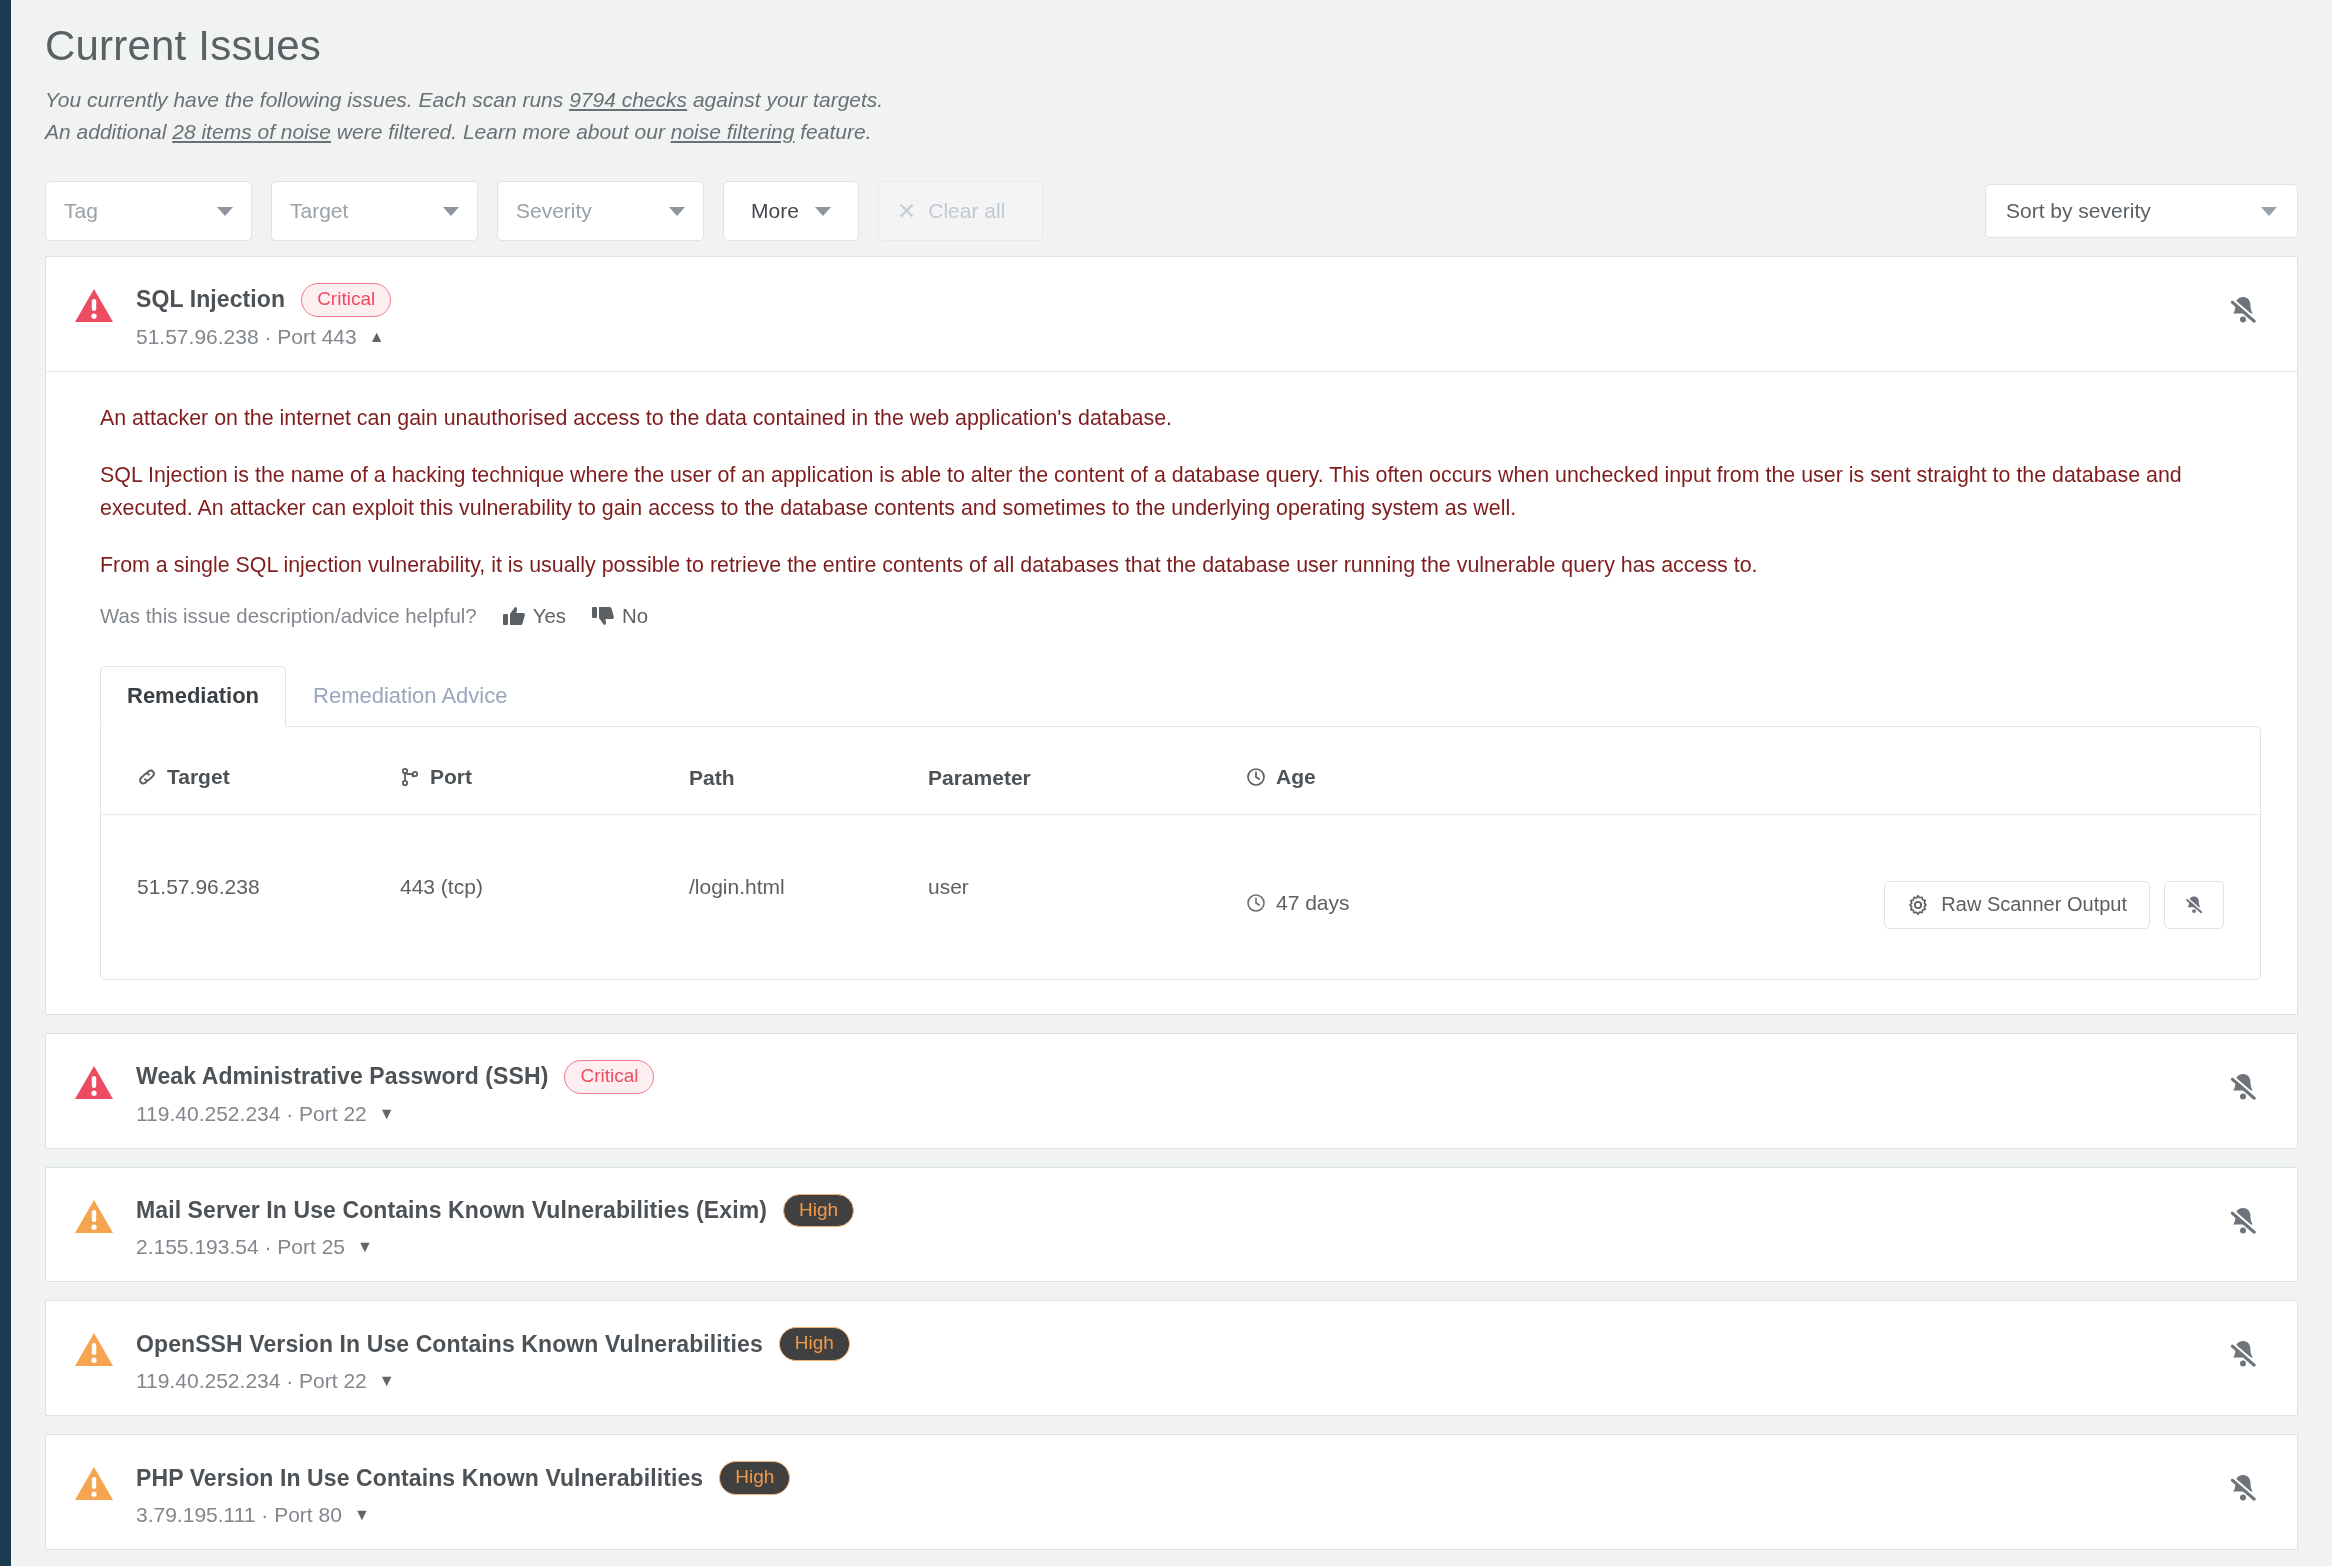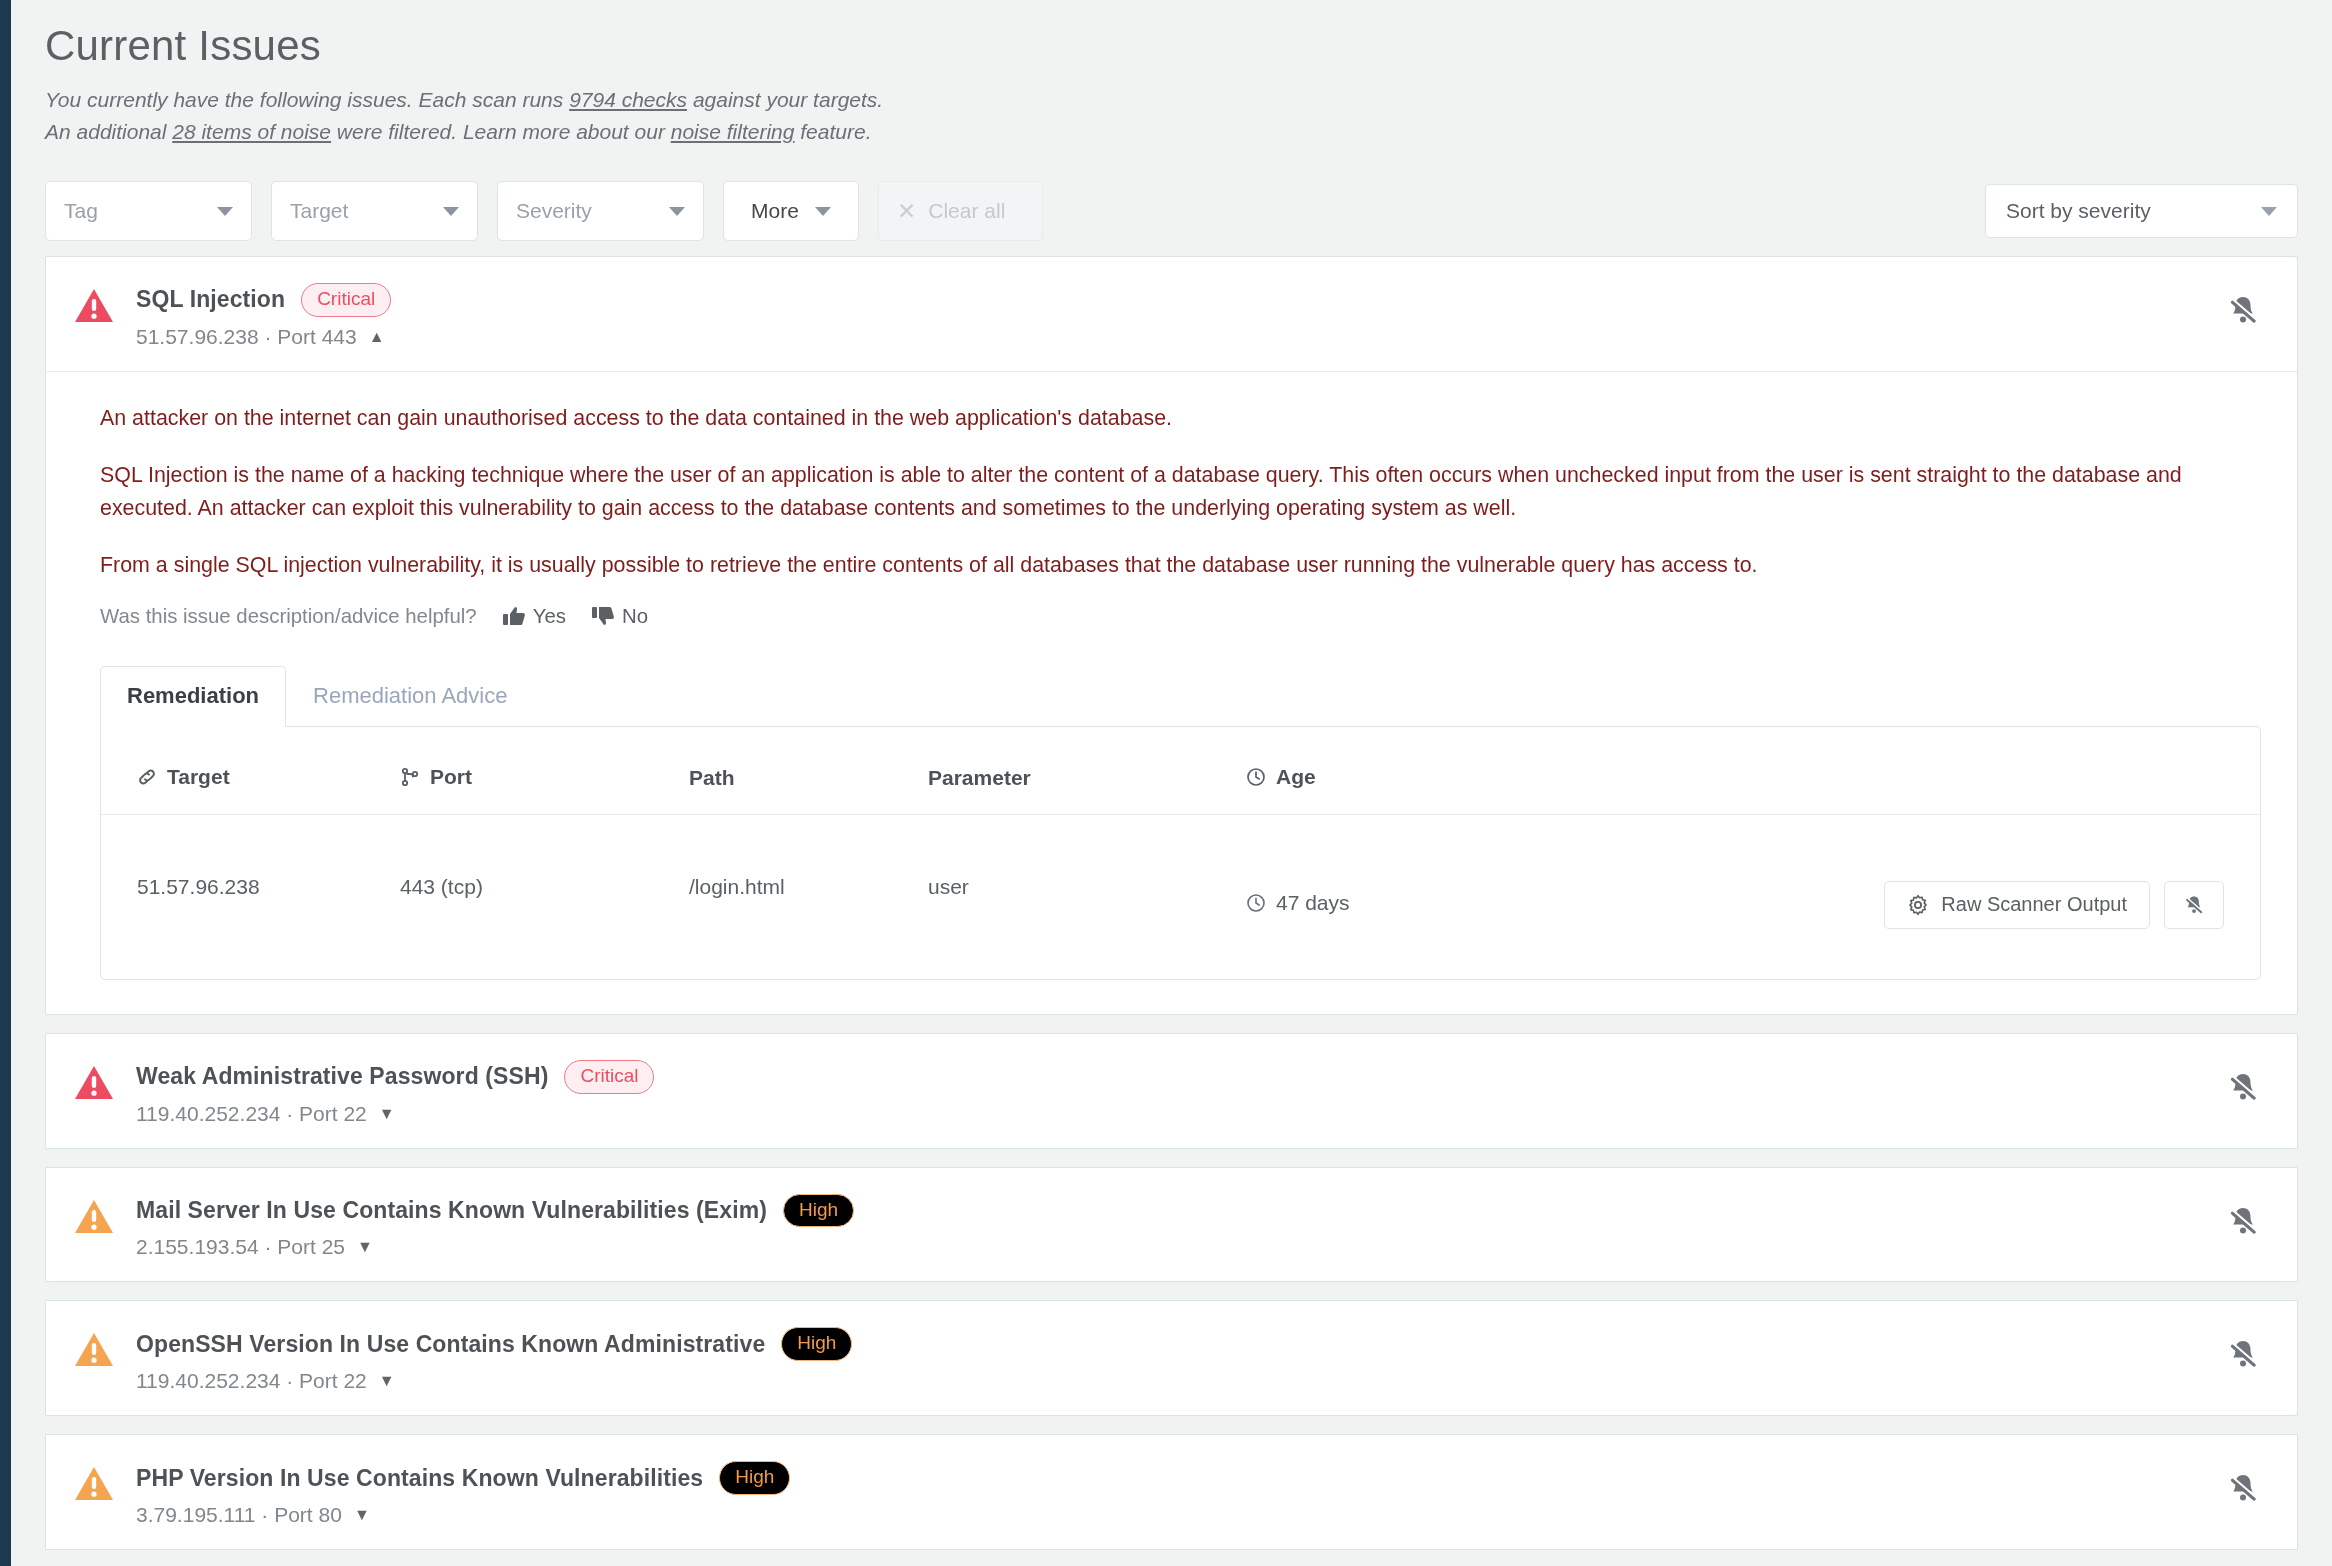--- a/index.html
+++ b/index.html
@@ -60,21 +60,21 @@
   .sev-ico { width: 40px; margin-right: 22px; margin-top: 7px; flex: none; }
   .sev-ico svg { display: block; }
   .head-text { padding-top: 2px; }
   .issue-title-row { display: flex; align-items: center; }
   .issue-title { font-size: 23px; font-weight: 700; color: #4d5257; letter-spacing: 0.1px; }
   .pill {
     margin-left: 16px; border-radius: 20px; font-size: 19px; padding: 3px 15px 5px;
     border: 1.6px solid; line-height: 1.25;
   }
   .pill.critical { color: #ef4c62; border-color: #f2798b; background: #fdeff1; }
-  .pill.high { color: #f2994a; border-color: #f5b478; background: #000000; }
+  .pill.high { color: #f2994a; border-color: #f5b478; background: #404040; }
   .issue-sub { margin-top: 8px; font-size: 21px; color: #81878d; display: flex; align-items: center; }
   .issue-sub .chev { margin-left: 12px; font-size: 16px; color: #5f656b; }
   .mute-btn { position: absolute; right: 34px; top: 36px; width: 40px; height: 34px; }
   .mute-btn svg { display: block; }
 
   
   .card-body { border-top: 1px solid #e7ebed; padding: 30px 36px 34px 54px; }
   .para { font-size: 21.4px; color: #7f1d1d; line-height: 1.52; margin-bottom: 25px; }
   .para:last-of-type { margin-bottom: 0; }
   .helpful { margin-top: 23px; display: flex; align-items: center; font-size: 20.4px; color: #82888e; }
@@ -370,21 +370,21 @@
       <div class="card-head">
         <span class="sev-ico">
           <svg width="40" height="36" viewBox="0 0 40 36">
               <path d="M20 1 L39 34 L1 34 Z" fill="#f5a44f"></path>
               <rect x="17.8" y="11" width="4.4" height="12" rx="2.2" fill="#fff"></rect>
               <circle cx="20" cy="28.2" r="2.6" fill="#fff"></circle>
             </svg>
         </span>
         <div class="head-text">
           <div class="issue-title-row">
-            <span class="issue-title">OpenSSH Version In Use Contains Known Administrative</span>
+            <span class="issue-title">OpenSSH Version In Use Contains Known Vulnerabilities</span>
             <span class="pill high">High</span>
           </div>
           <div class="issue-sub">
             <span>119.40.252.234</span>
             <span>&nbsp;·&nbsp;</span>
             <span>Port 22</span>
             <span class="chev">▼</span>
           </div>
         </div>
         <span class="mute-btn">

